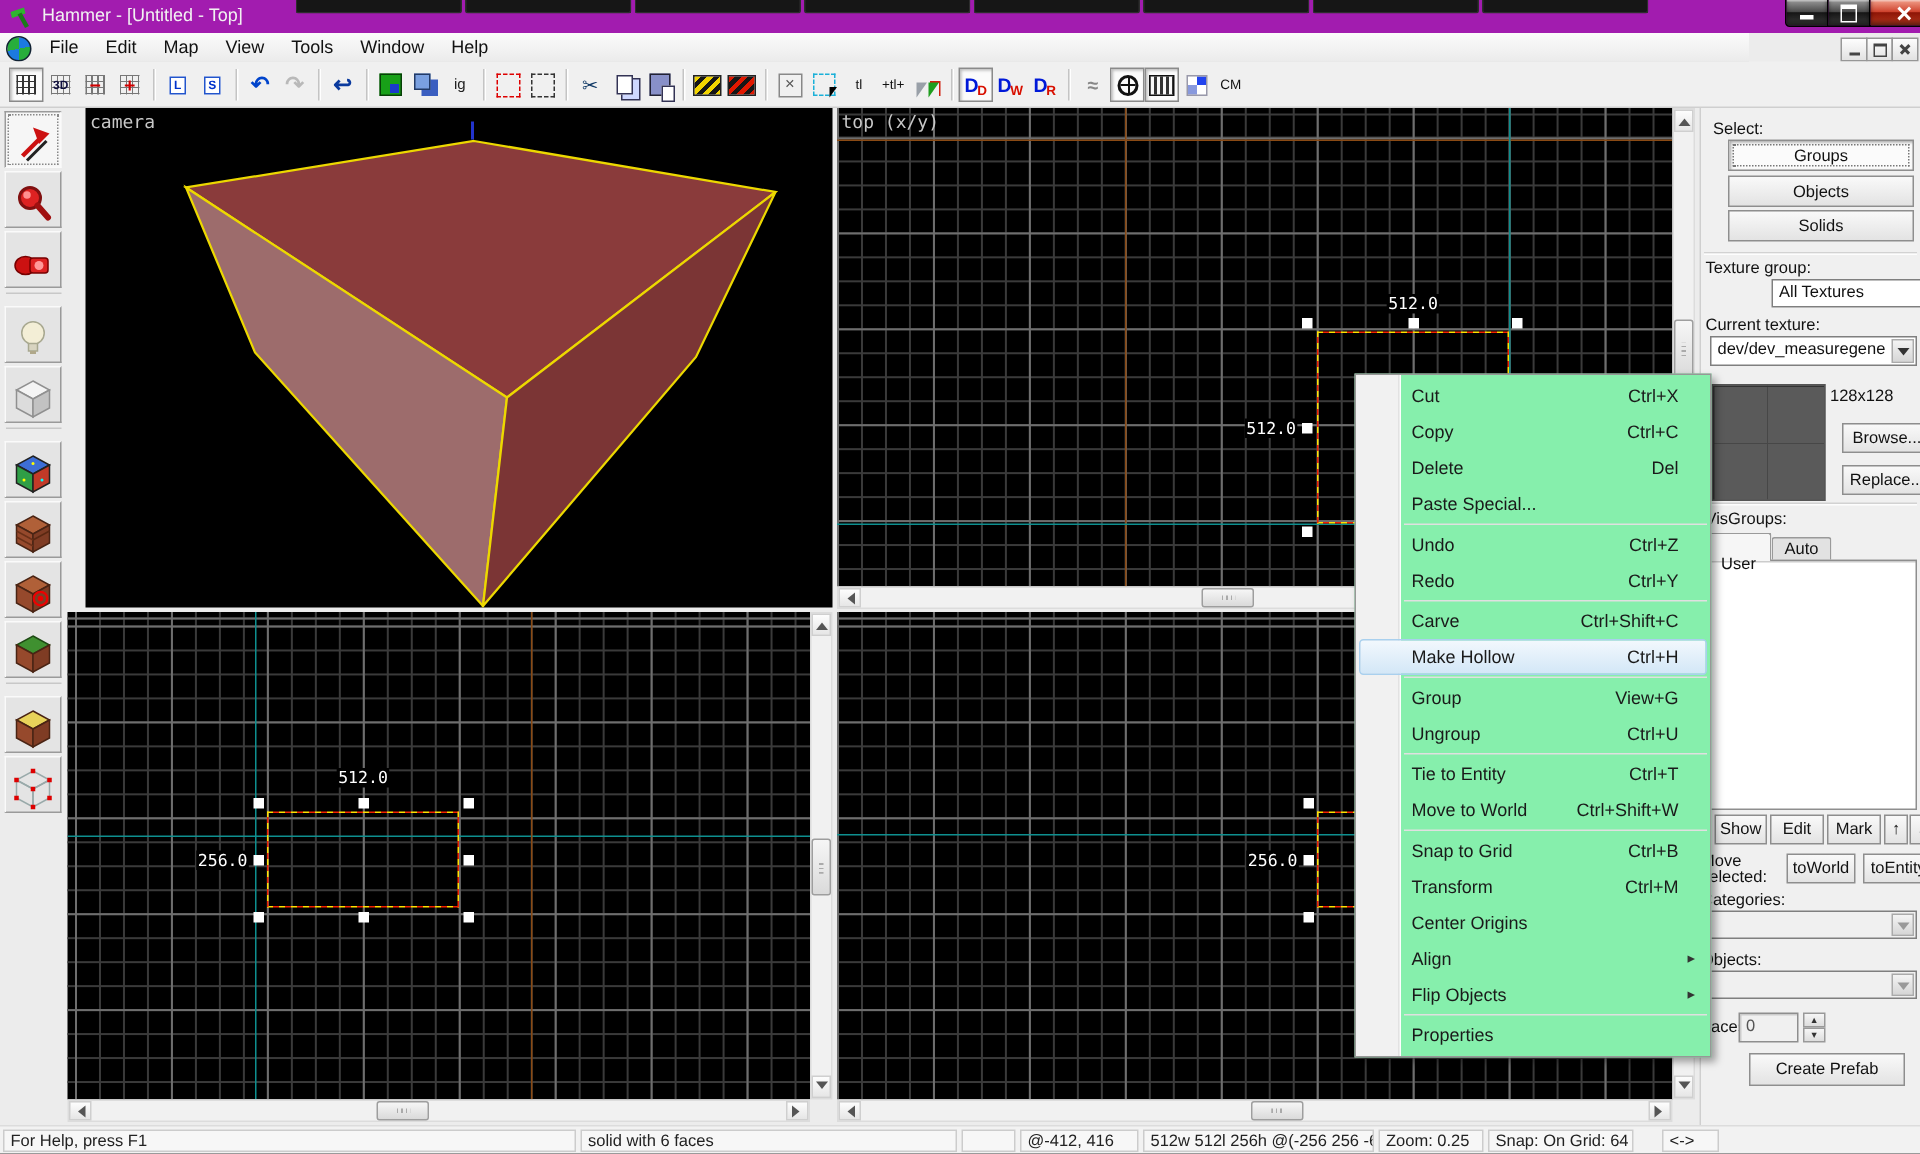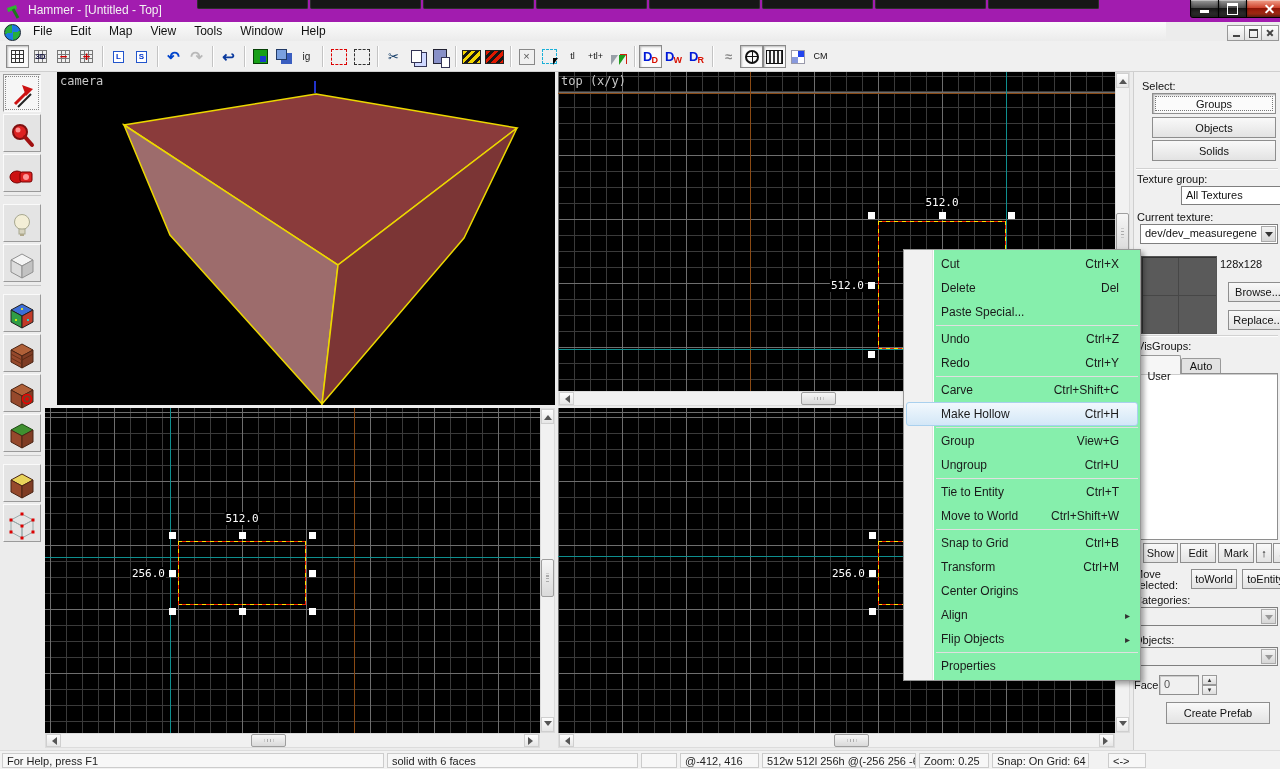--- a/index.html
+++ b/index.html
@@ -610,20 +610,24 @@
   </div>
 
   <div id="ctxmenu">
     <div id="ctx-gutter"></div>
     <div id="ctx-items">
         <div class="cm-item">
           <span class="cm-label">Cut</span>
           <span class="cm-short">Ctrl+X</span>
         </div>
         <div class="cm-item">
+          <span class="cm-label">Copy</span>
+          <span class="cm-short">Ctrl+C</span>
+        </div>
+        <div class="cm-item">
           <span class="cm-label">Delete</span>
           <span class="cm-short">Del</span>
         </div>
         <div class="cm-item">
           <span class="cm-label">Paste Special...</span>
         </div>
         <div class="cm-sep"></div>
         <div class="cm-item">
           <span class="cm-label">Undo</span>
           <span class="cm-short">Ctrl+Z</span>

